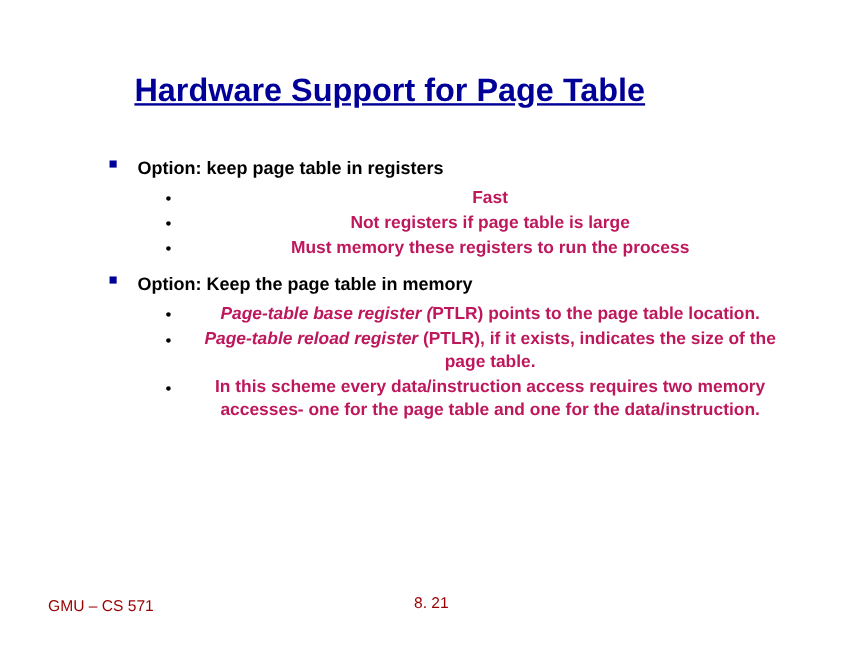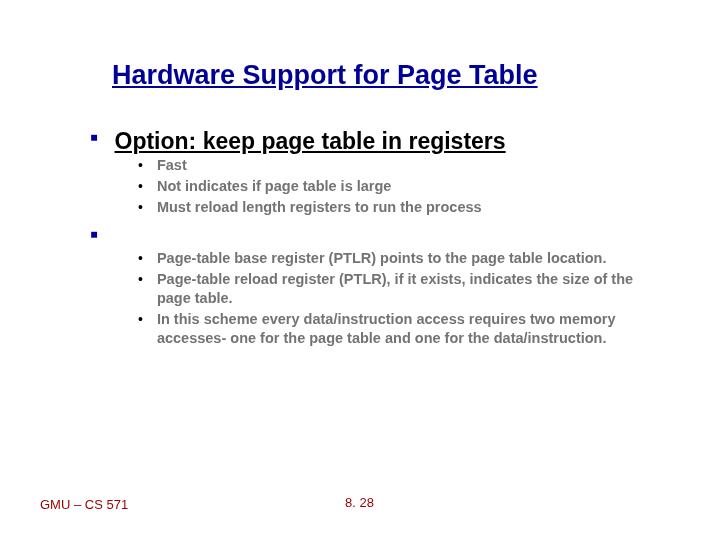--- a/index.html
+++ b/index.html
@@ -34,50 +34,50 @@
   .square-bullet {
     color: #000099;
     font-size: 24px;
     font-weight: bold;
     line-height: 18px;
     margin-right: 16px;
     position: relative;
     top: -2px;
   }
   .top-text {
-    font-size: 23px;
+    font-size: 15px;
     font-weight: bold;
     color: #000;
     line-height: 22px;
-    text-decoration: underline;
   }
   .sub-list {
     margin-left: 48px;
     margin-bottom: 10px;
   }
   .sub-item {
     display: flex;
     align-items: flex-start;
     margin-bottom: 2px;
   }
   .dot-bullet {
     font-size: 14px;
     line-height: 18px;
     margin-right: 14px;
     position: relative;
     top: 0px;
   }
   .sub-text {
     font-size: 14.5px;
     font-weight: bold;
-    color: #737373;
+    color: #be185d;
     line-height: 19px;
     flex: 1;
+    text-align: center;
   }
-  .italic { }
+  .italic { font-style: italic; }
   .footer-left {
     position: absolute;
     bottom: 28px;
     left: 40px;
     color: #990000;
     font-size: 13px;
   }
   .footer-center {
     position: absolute;
     bottom: 30px;
@@ -97,42 +97,43 @@
     <span class="square-bullet">▪</span>
     <span class="top-text">Option: keep page table in registers</span>
   </div>
   <div class="sub-list">
     <div class="sub-item">
       <span class="dot-bullet">•</span>
       <span class="sub-text">Fast</span>
     </div>
     <div class="sub-item">
       <span class="dot-bullet">•</span>
-      <span class="sub-text">Not indicates if page table is large</span>
+      <span class="sub-text">Not registers if page table is large</span>
     </div>
     <div class="sub-item">
       <span class="dot-bullet">•</span>
-      <span class="sub-text">Must reload length registers to run the process</span>
+      <span class="sub-text">Must memory these registers to run the process</span>
     </div>
   </div>
 
   <div class="top-item">
     <span class="square-bullet">▪</span>
+    <span class="top-text">Option: Keep the page table in memory</span>
   </div>
   <div class="sub-list">
     <div class="sub-item">
       <span class="dot-bullet">•</span>
       <span class="sub-text"><span class="italic">Page-table base register (</span><span>PTLR) points to the page table location.</span></span>
     </div>
     <div class="sub-item">
       <span class="dot-bullet">•</span>
       <span class="sub-text"><span class="italic">Page-table reload register</span><span> (PTLR), if it exists,  indicates the size of the page table.</span></span>
     </div>
     <div class="sub-item">
       <span class="dot-bullet">•</span>
       <span class="sub-text">In this scheme every data/instruction access requires two memory accesses- one for the page table and one for the data/instruction.</span>
     </div>
   </div>
 
 </div>
 
 <div class="footer-left">GMU – CS 571</div>
-<div class="footer-center">8. 28</div>
+<div class="footer-center">8. 21</div>
 
 </body></html>

